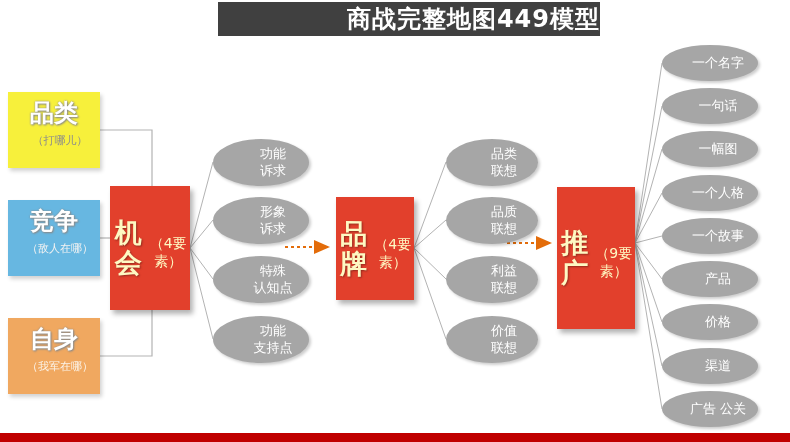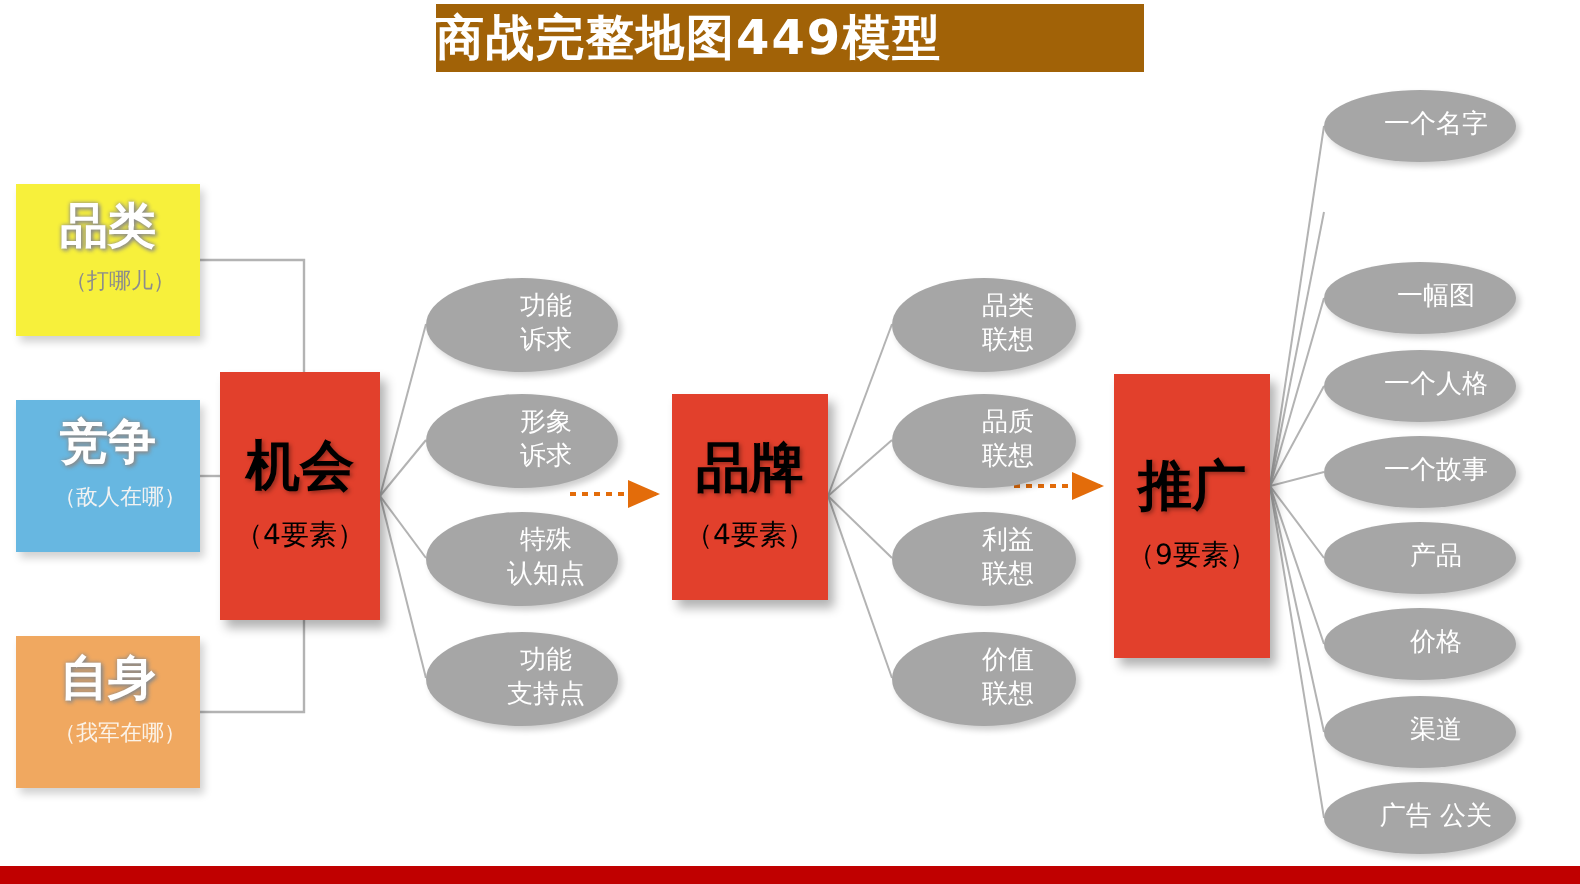--- a/index.html
+++ b/index.html
@@ -1,23 +1,23 @@
 <!DOCTYPE html>
 <html><head>
 <meta charset="utf-8">
 <style>
   * { margin:0; padding:0; box-sizing:border-box; }
   html,body { background:#ffffff; }
   body { font-family:"DejaVu Sans","Liberation Sans",sans-serif; }
   .canvas { position:relative; width:790px; height:442px; background:#ffffff; overflow:hidden; }
 
   .banner {
-    position:absolute; left:218px; top:2px; width:354px; height:34px;
-    background:#a16207; color:#ffffff; font-size:24px; font-weight:bold;
-    text-align:left; line-height:34px; letter-spacing:1px;
+    position:absolute; left:218px; top:2px; width:382px; height:34px;
+    background:#404040; color:#ffffff; font-size:24px; font-weight:bold;
+    text-align:right; line-height:34px; letter-spacing:1px;
   }
   .bottombar { position:absolute; left:0; top:433px; width:790px; height:9px; background:#c00000; }
 
   svg.wires { position:absolute; left:0; top:0; width:790px; height:442px; }
 
   .leftbox {
     position:absolute; left:8px; width:92px; height:76px; text-align:center;
     box-shadow:2px 3px 4px rgba(0,0,0,0.18); padding-top:7px;
   }
   .leftbox .lbl {
@@ -27,22 +27,22 @@
   }
   .leftbox .sub { font-size:11px; margin-top:5px;padding-left:12px; }
   .box-yellow { background:#f7f03b; top:92px; }
   .box-yellow .sub { color:#8c8c8c; }
   .box-blue { background:#67b7e1; top:200px; }
   .box-blue .sub { color:#f2f2f2; }
   .box-orange { background:#f0a860; top:318px; }
   .box-orange .sub { color:#fbf3e8; }
 
   .stage {
-    position:absolute; background:#e2402c; color:#000000; text-align:center;
-    display:flex; flex-direction:column; justify-content:center; align-items:center;
+    position:absolute; background:#e2402c; color:#fef9c3; text-align:center;
+    display:flex; justify-content:center; align-items:center;
     box-shadow:3px 4px 5px rgba(0,0,0,0.3);
   }
   .stage .lbl {
     font-family:"DejaVu Serif","Liberation Serif",serif; font-weight:bold;
     font-size:27px; line-height:1.1; text-shadow:1px 1px 2px rgba(0,0,0,0.35);
   }
   .stage .sub { font-size:14px; margin-top:10px; }
   .stage-1 { left:110px; top:186px; width:80px; height:124px; }
   .stage-2 { left:336px; top:197px; width:78px; height:103px; }
   .stage-3 { left:557px; top:187px; width:78px; height:142px; }
@@ -161,20 +161,23 @@
     <div>联想</div>
   </div>
   <div class="ellipse col2" style="top:316px">
     <div>价值</div>
     <div>联想</div>
   </div>
 
   <div class="ellipse colr" style="top:45px">
     <div>一个名字</div>
   </div>
+  <div class="ellipse colr" style="top:88px">
+    <div>一句话</div>
+  </div>
   <div class="ellipse colr" style="top:131px">
     <div>一幅图</div>
   </div>
   <div class="ellipse colr" style="top:175px">
     <div>一个人格</div>
   </div>
   <div class="ellipse colr" style="top:218px">
     <div>一个故事</div>
   </div>
   <div class="ellipse colr" style="top:261px">

